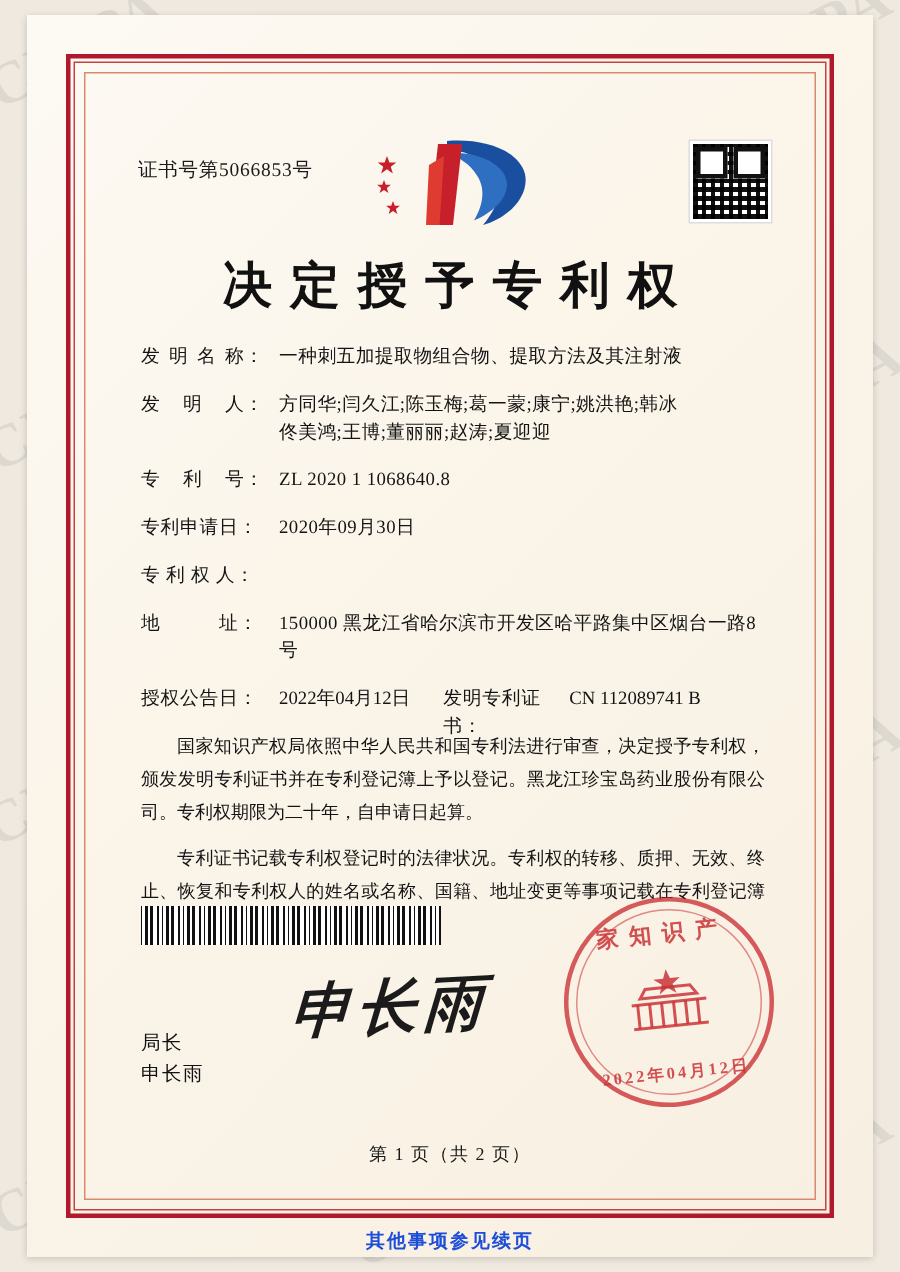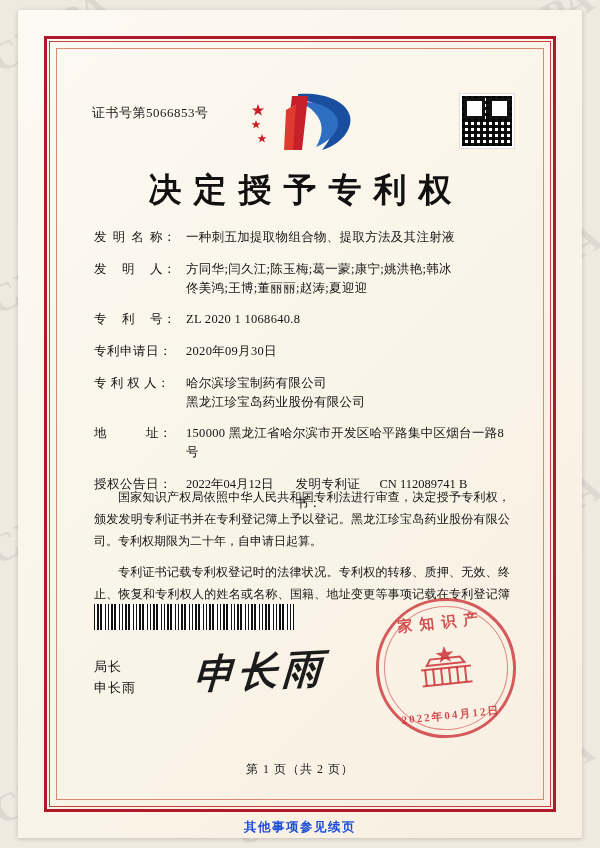--- a/index.html
+++ b/index.html
@@ -182,21 +182,21 @@
     left: 30px; top: 548px;
     width: 200px; height: 26px;
     background: repeating-linear-gradient(90deg,
       #111 0 1px, #fff 1px 3px, #111 3px 5px, #fff 5px 6px,
       #111 6px 8px, #fff 8px 11px, #111 11px 12px, #fff 12px 14px);
   }
 
   
   .sig-label {
     position: absolute;
-    left: 30px; top: 600px;
+    left: 30px; top: 628px;
     font-family: "Liberation Serif", serif;
     font-size: 13px;
     line-height: 1.65;
     color: #111;
     letter-spacing: 1px;
   }
   .sig-script {
     position: absolute;
     left: 130px; top: 588px;
     font-family: "Liberation Serif", serif;
@@ -346,24 +346,20 @@
         <div class="value">ZL 2020 1 1068640.8</div>
       </div>
 
       <div class="row">
         <div class="label">专利申请日：</div>
         <div class="value">2020年09月30日</div>
       </div>
 
       <div class="row">
         <div class="label">专 利 权 人：</div>
-        <div class="value">
-          <span>哈尔滨珍宝制药有限公司</span>
-          <span class="line2">黑龙江珍宝岛药业股份有限公司</span>
-        </div>
       </div>
 
       <div class="row">
         <div class="label">地　　　址：</div>
         <div class="value">
           <span>150000 黑龙江省哈尔滨市开发区哈平路集中区烟台一路8</span>
           <span class="line2">号</span>
         </div>
       </div>
 

